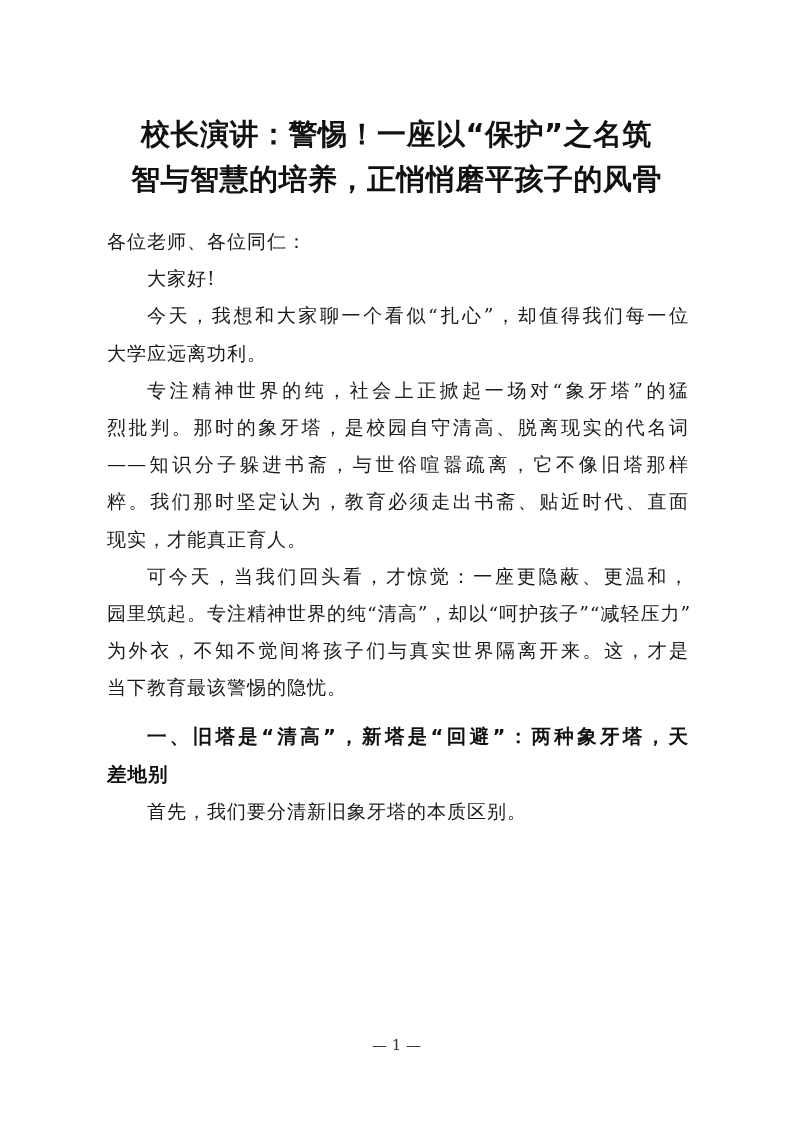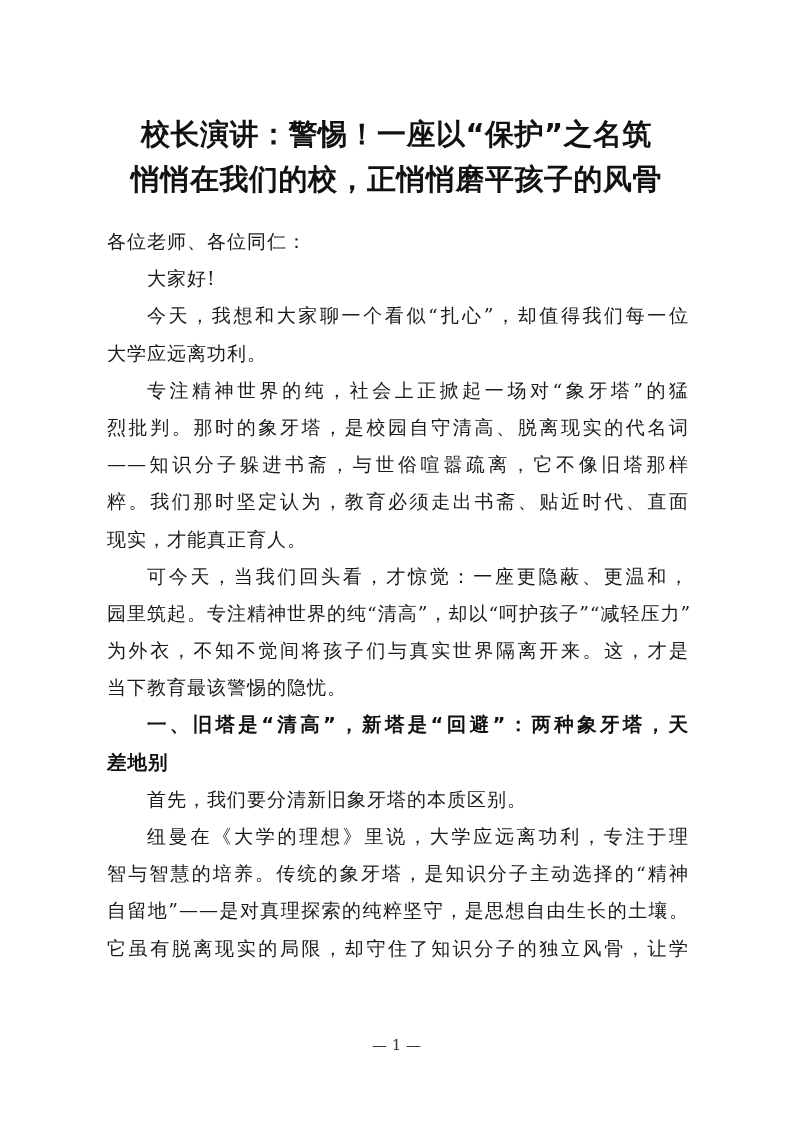--- a/index.html
+++ b/index.html
@@ -13,33 +13,33 @@
   }
   .title div { white-space:nowrap; }
   .body {
     position:absolute; left:107px; top:223px; width:582px;
     font-family:"DejaVu Serif", serif; font-size:19px; line-height:37.2px;
     color:#1a1a1a; letter-spacing:1px;
   }
   .line { white-space:nowrap; height:37.2px; text-align:justify; text-align-last:justify; }
   .line.last { text-align-last:left; }
   .indent { padding-left:40px; }
-  .heading { font-family:"DejaVu Sans", sans-serif; font-weight:bold; font-size:19.5px; color:#111; }
+  .heading { font-family:"DejaVu Sans", sans-serif; font-weight:bold; font-size:19.5px; color:#111;margin-top:12px; }
   .footer {
     position:absolute; left:0; top:1036px; width:793px; text-align:center;
     font-family:"DejaVu Serif", serif; font-size:15px; color:#333;
   }
 </style>
 </head>
 <body>
 
 <div class="page">
   <div class="title">
     <div>校长演讲：警惕！一座以“保护”之名筑</div>
-    <div>悄悄在我们的校，正悄悄磨平孩子的风骨</div>
+    <div>智与智慧的培养，正悄悄磨平孩子的风骨</div>
   </div>
 
   <div class="body">
     <div class="line last">各位老师、各位同仁：</div>
     <div class="line last indent">大家好!</div>
 
     <div>
       <div class="line indent">今天，我想和大家聊一个看似“扎心”，却值得我们每一位</div>
       <div class="line last">大学应远离功利。</div>
     </div>
@@ -61,22 +61,16 @@
 
     <div class="heading">
       <div class="line indent">一、旧塔是“清高”，新塔是“回避”：两种象牙塔，天</div>
       <div class="line last">差地别</div>
     </div>
 
     <div>
       <div class="line last indent">首先，我们要分清新旧象牙塔的本质区别。</div>
     </div>
 
-    <div>
-      <div class="line indent">纽曼在《大学的理想》里说，大学应远离功利，专注于理</div>
-      <div class="line">智与智慧的培养。传统的象牙塔，是知识分子主动选择的“精神</div>
-      <div class="line">自留地”——是对真理探索的纯粹坚守，是思想自由生长的土壤。</div>
-      <div class="line">它虽有脱离现实的局限，却守住了知识分子的独立风骨，让学</div>
-    </div>
   </div>
 
   <div class="footer">— 1 —</div>
 </div>
 
 </body></html>

